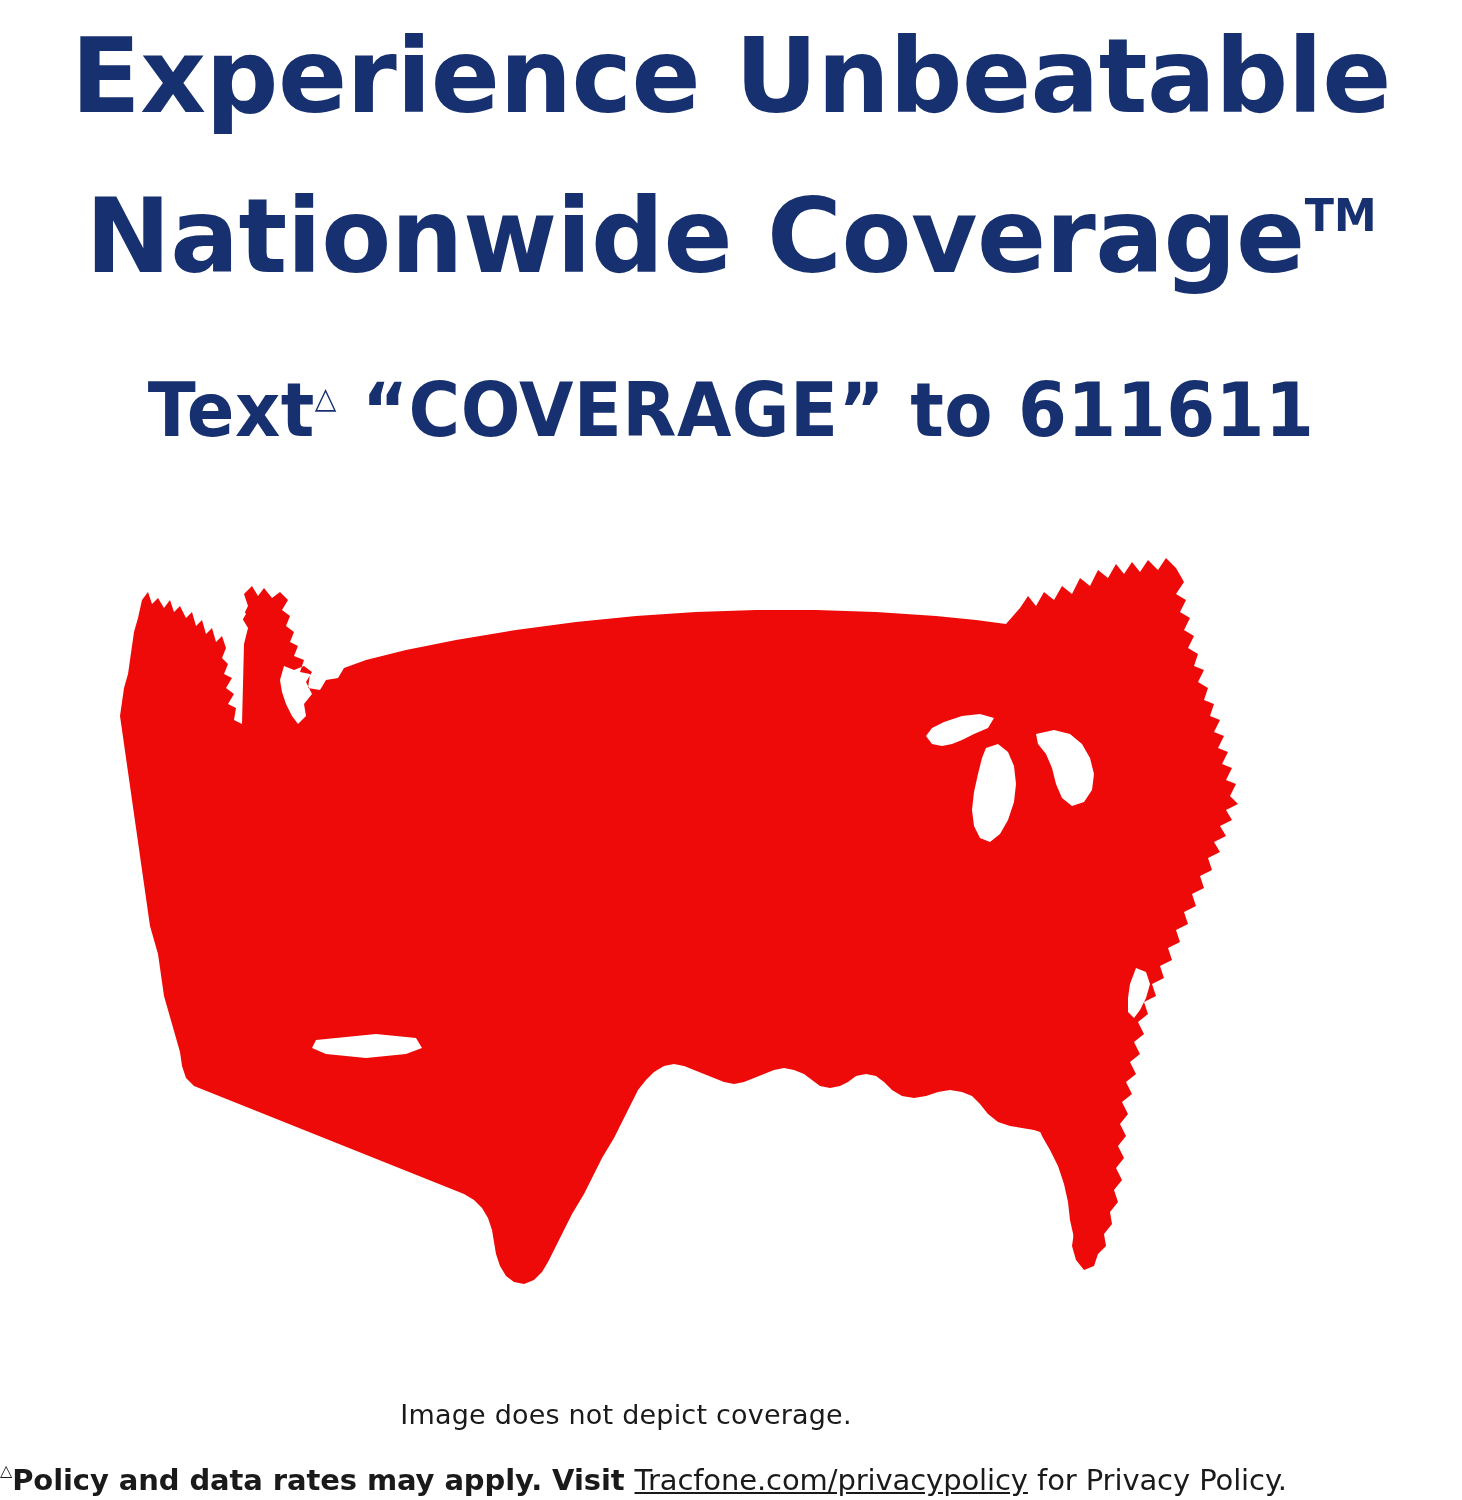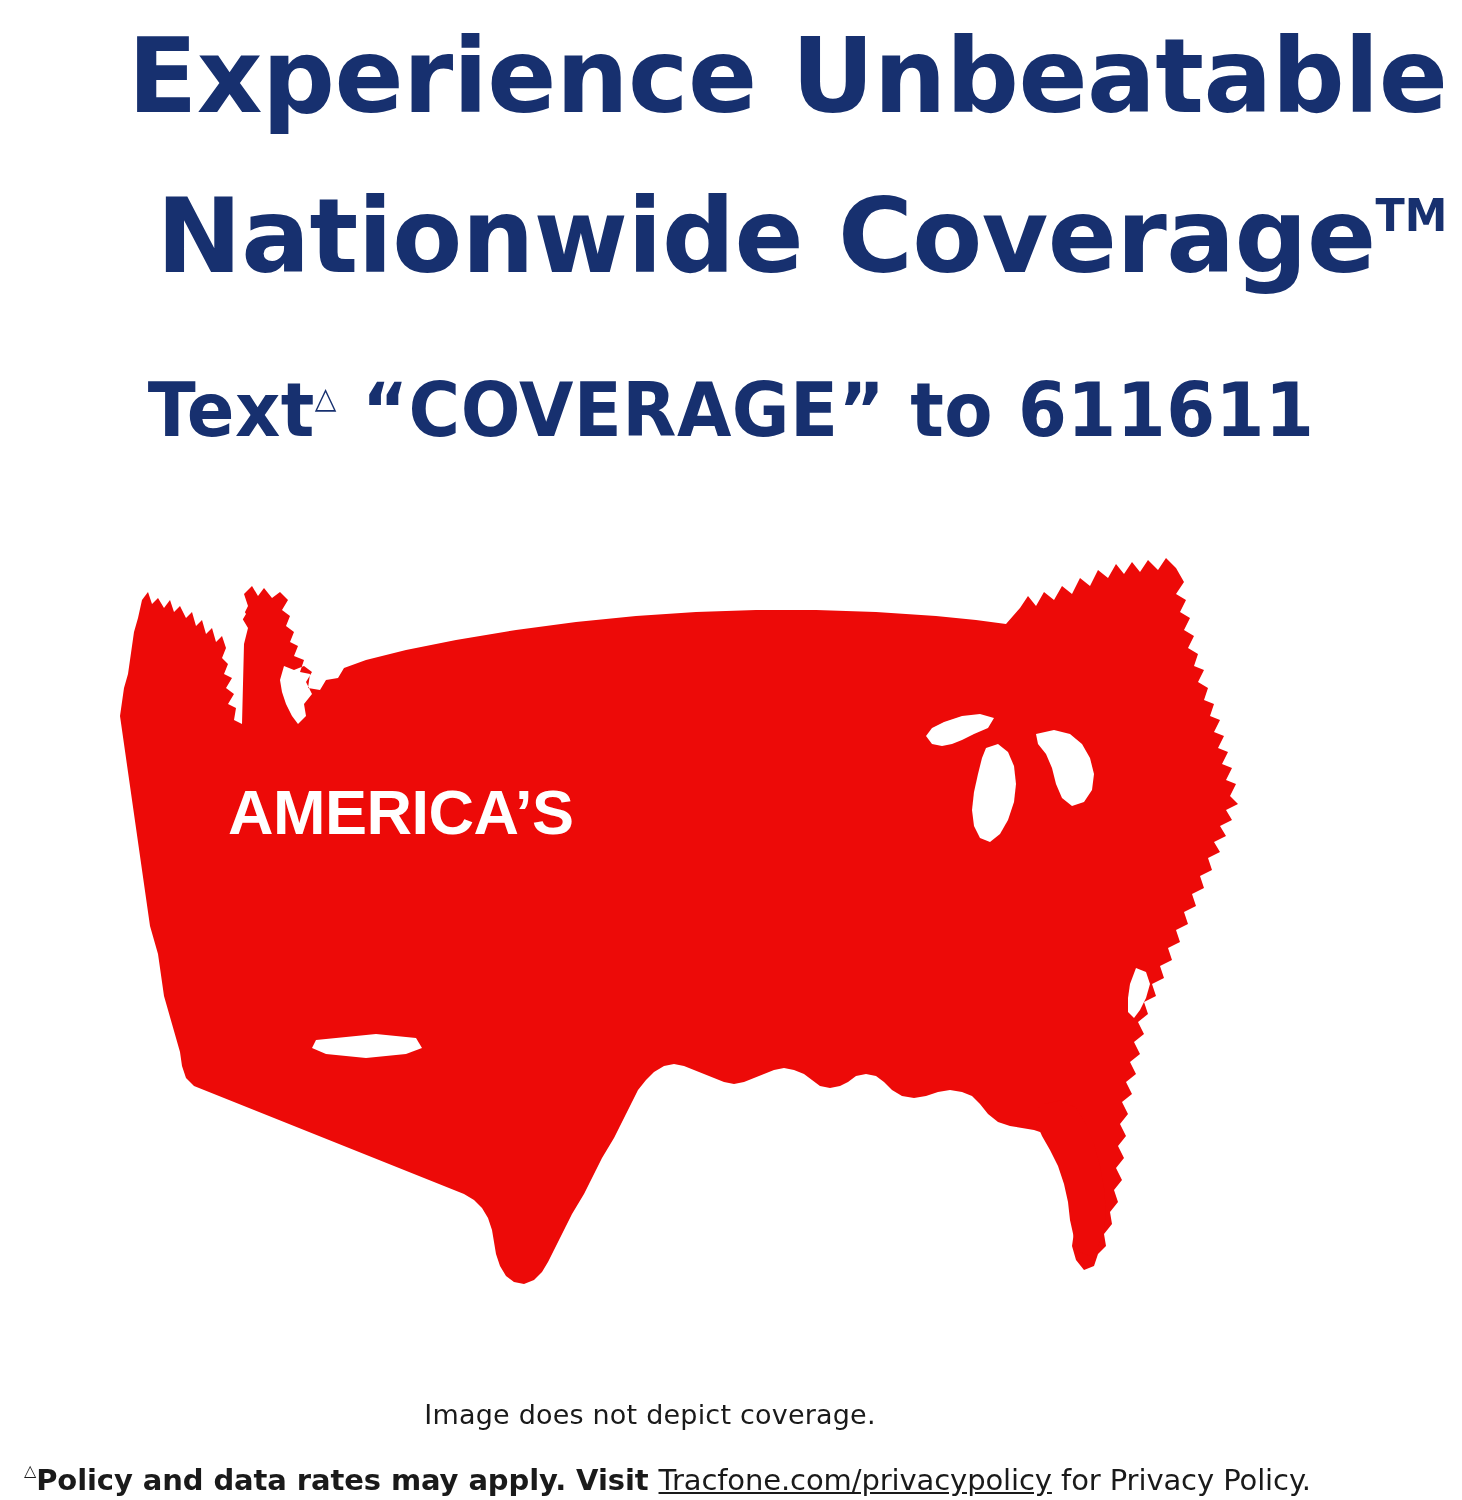--- a/index.html
+++ b/index.html
@@ -14,21 +14,21 @@
     overflow: hidden;
     font-family: "Liberation Sans", sans-serif;
   }
 
   
   .headline {
     position: absolute;
     left: 0;
     top: 6px;
     width: 1462px;
-    text-align: right;
+    text-align: center;
     color: #17306f;
     font-family: "DejaVu Sans", sans-serif;
     font-weight: bold;
     letter-spacing: -0.5px;
   }
   .headline-line {
     display: block;
     font-size: 104px;
     line-height: 140px;
     white-space: nowrap;
@@ -100,21 +100,20 @@
   .map-text .ml-4 { padding-left: 300px; }
 
   
   .footer {
     position: absolute;
     left: 0;
     width: 1252px;
     text-align: center;
     color: #1a1a1a;
     font-family: "DejaVu Sans", sans-serif;
-    padding-left: 24px;
   }
   .footer-note {
     top: 1398px;
     font-size: 27px;
     line-height: 34px;
     letter-spacing: 0.2px;
   }
   .footer-legal {
     top: 1452px;
     font-size: 29px;
@@ -241,18 +240,17 @@
              L 1014,708 L 1004,704 L 998,690 L 994,672 L 992,654
              L 988,636 L 982,618 L 974,602 L 966,588 L 960,574
              L 960,562 Z"></path>
 
     <path fill="#ffffff" d="M 240,492 L 300,486 L 340,490 L 346,500 L 330,506
              L 290,510 L 250,506 L 236,500 Z"></path>
   </svg>
 </div>
 
 <div class="map-text">
-  <span class="ml ml-1">AMERICA’S</span>
 </div>
 
 <div class="footer footer-note">Image does not depict coverage.</div>
 
 <div class="footer footer-legal"><span class="lead-delta">△</span><span>Policy and data rates may apply. Visit </span><span class="url">Tracfone.com/privacypolicy</span><span class="plain"> for Privacy Policy.</span></div>
 
 </body></html>

